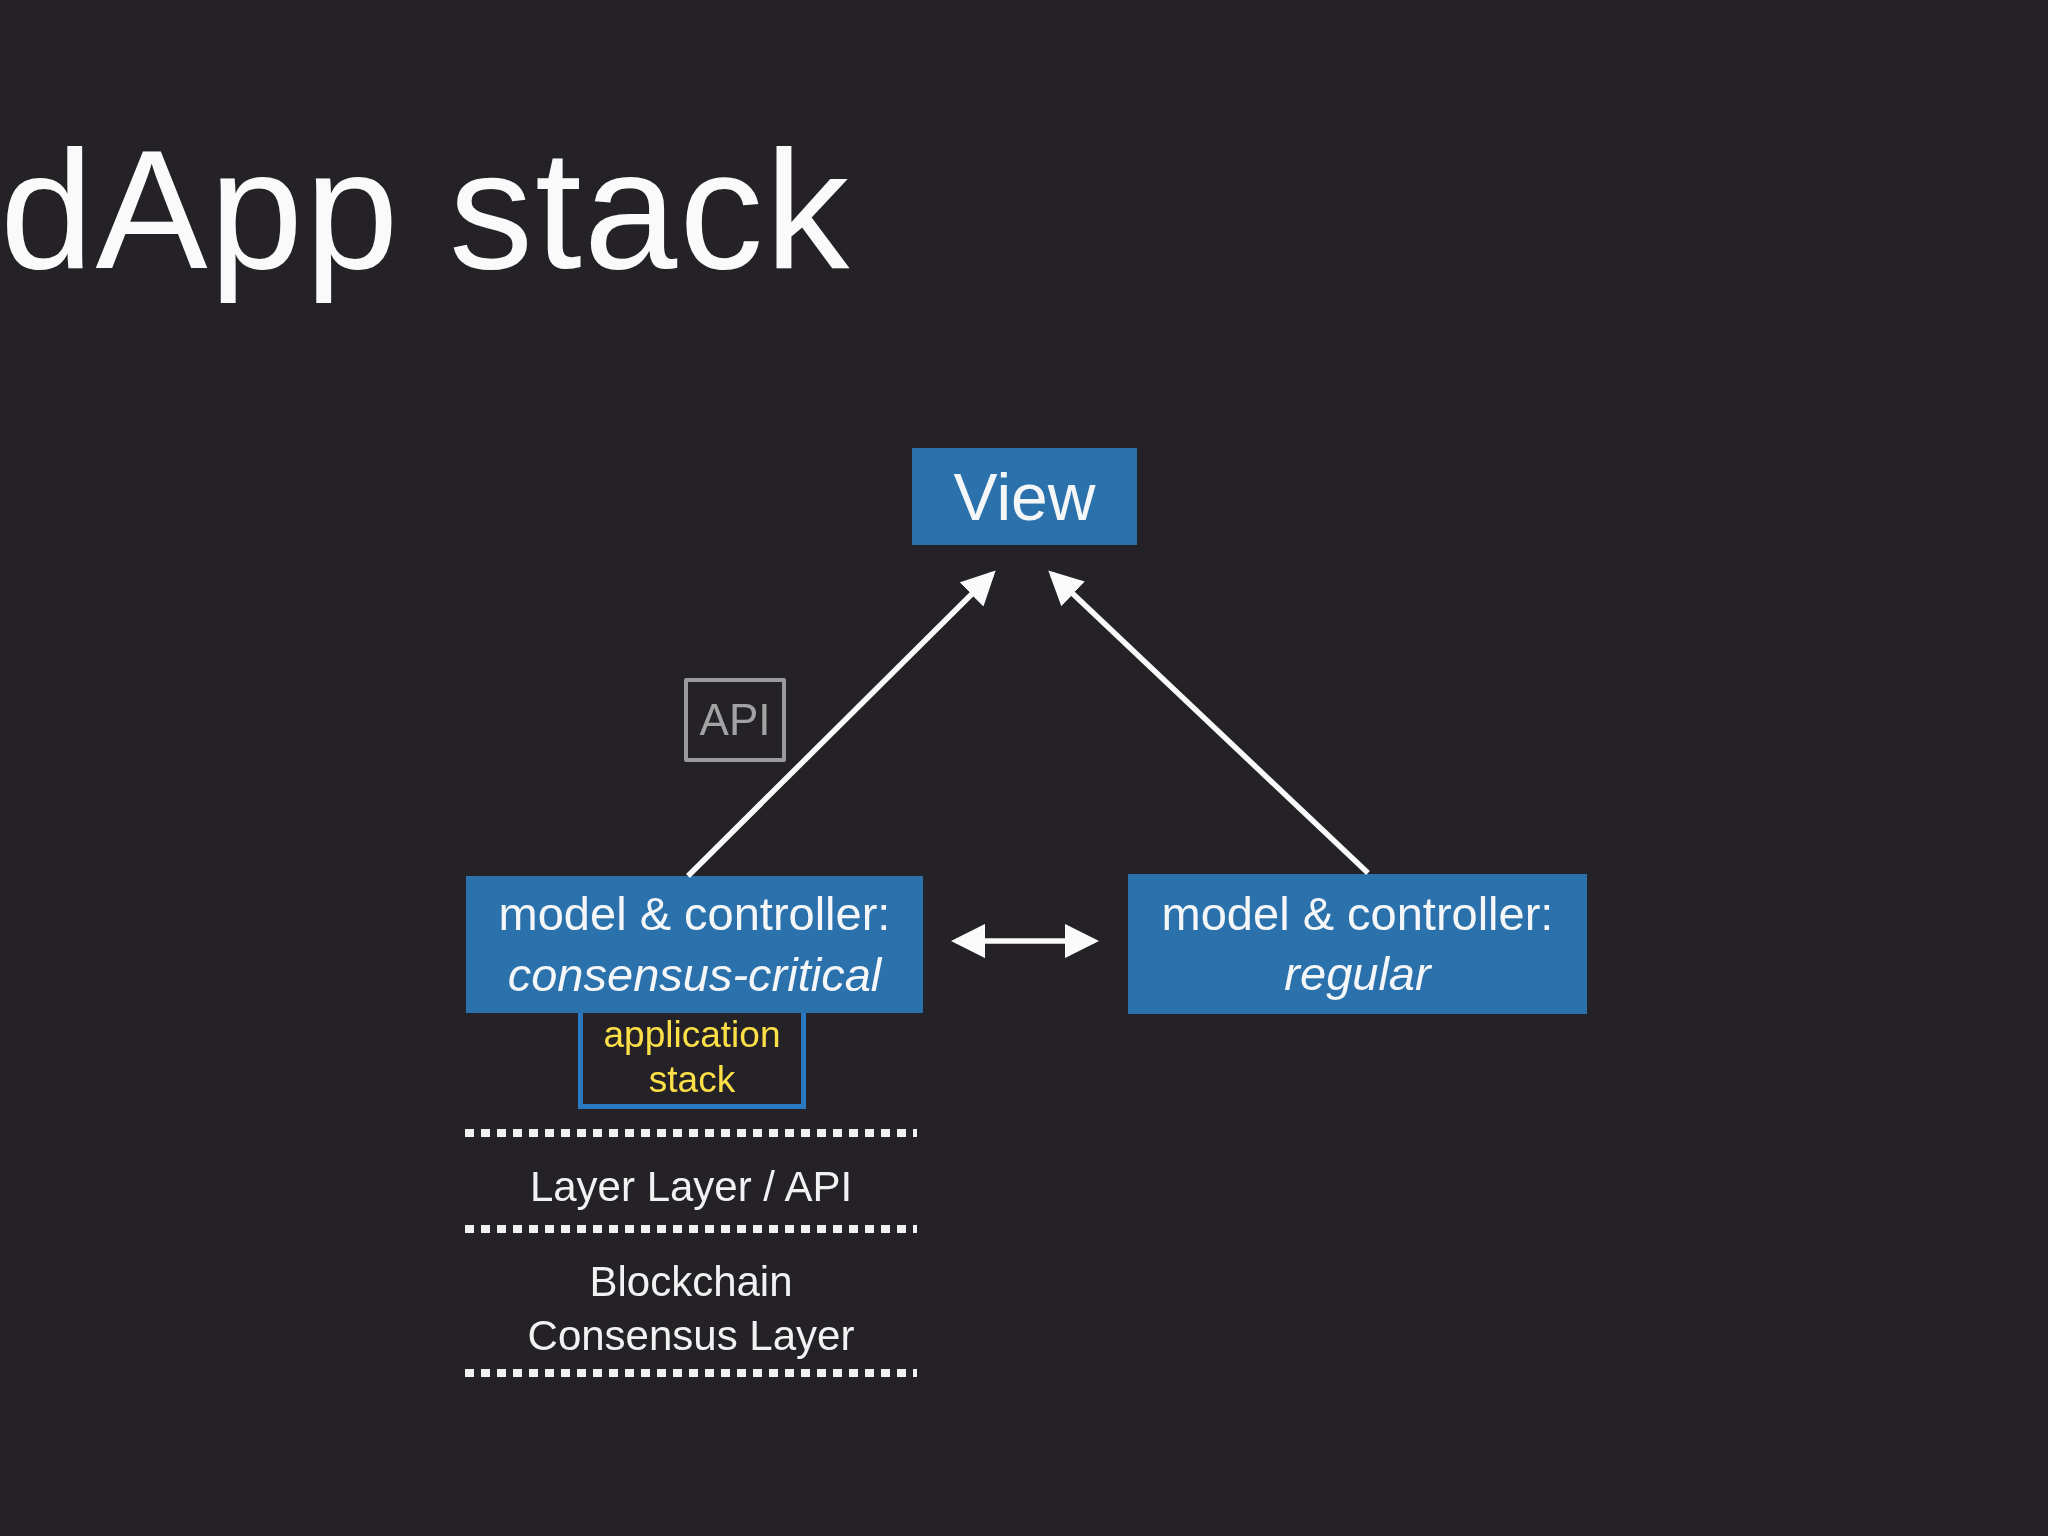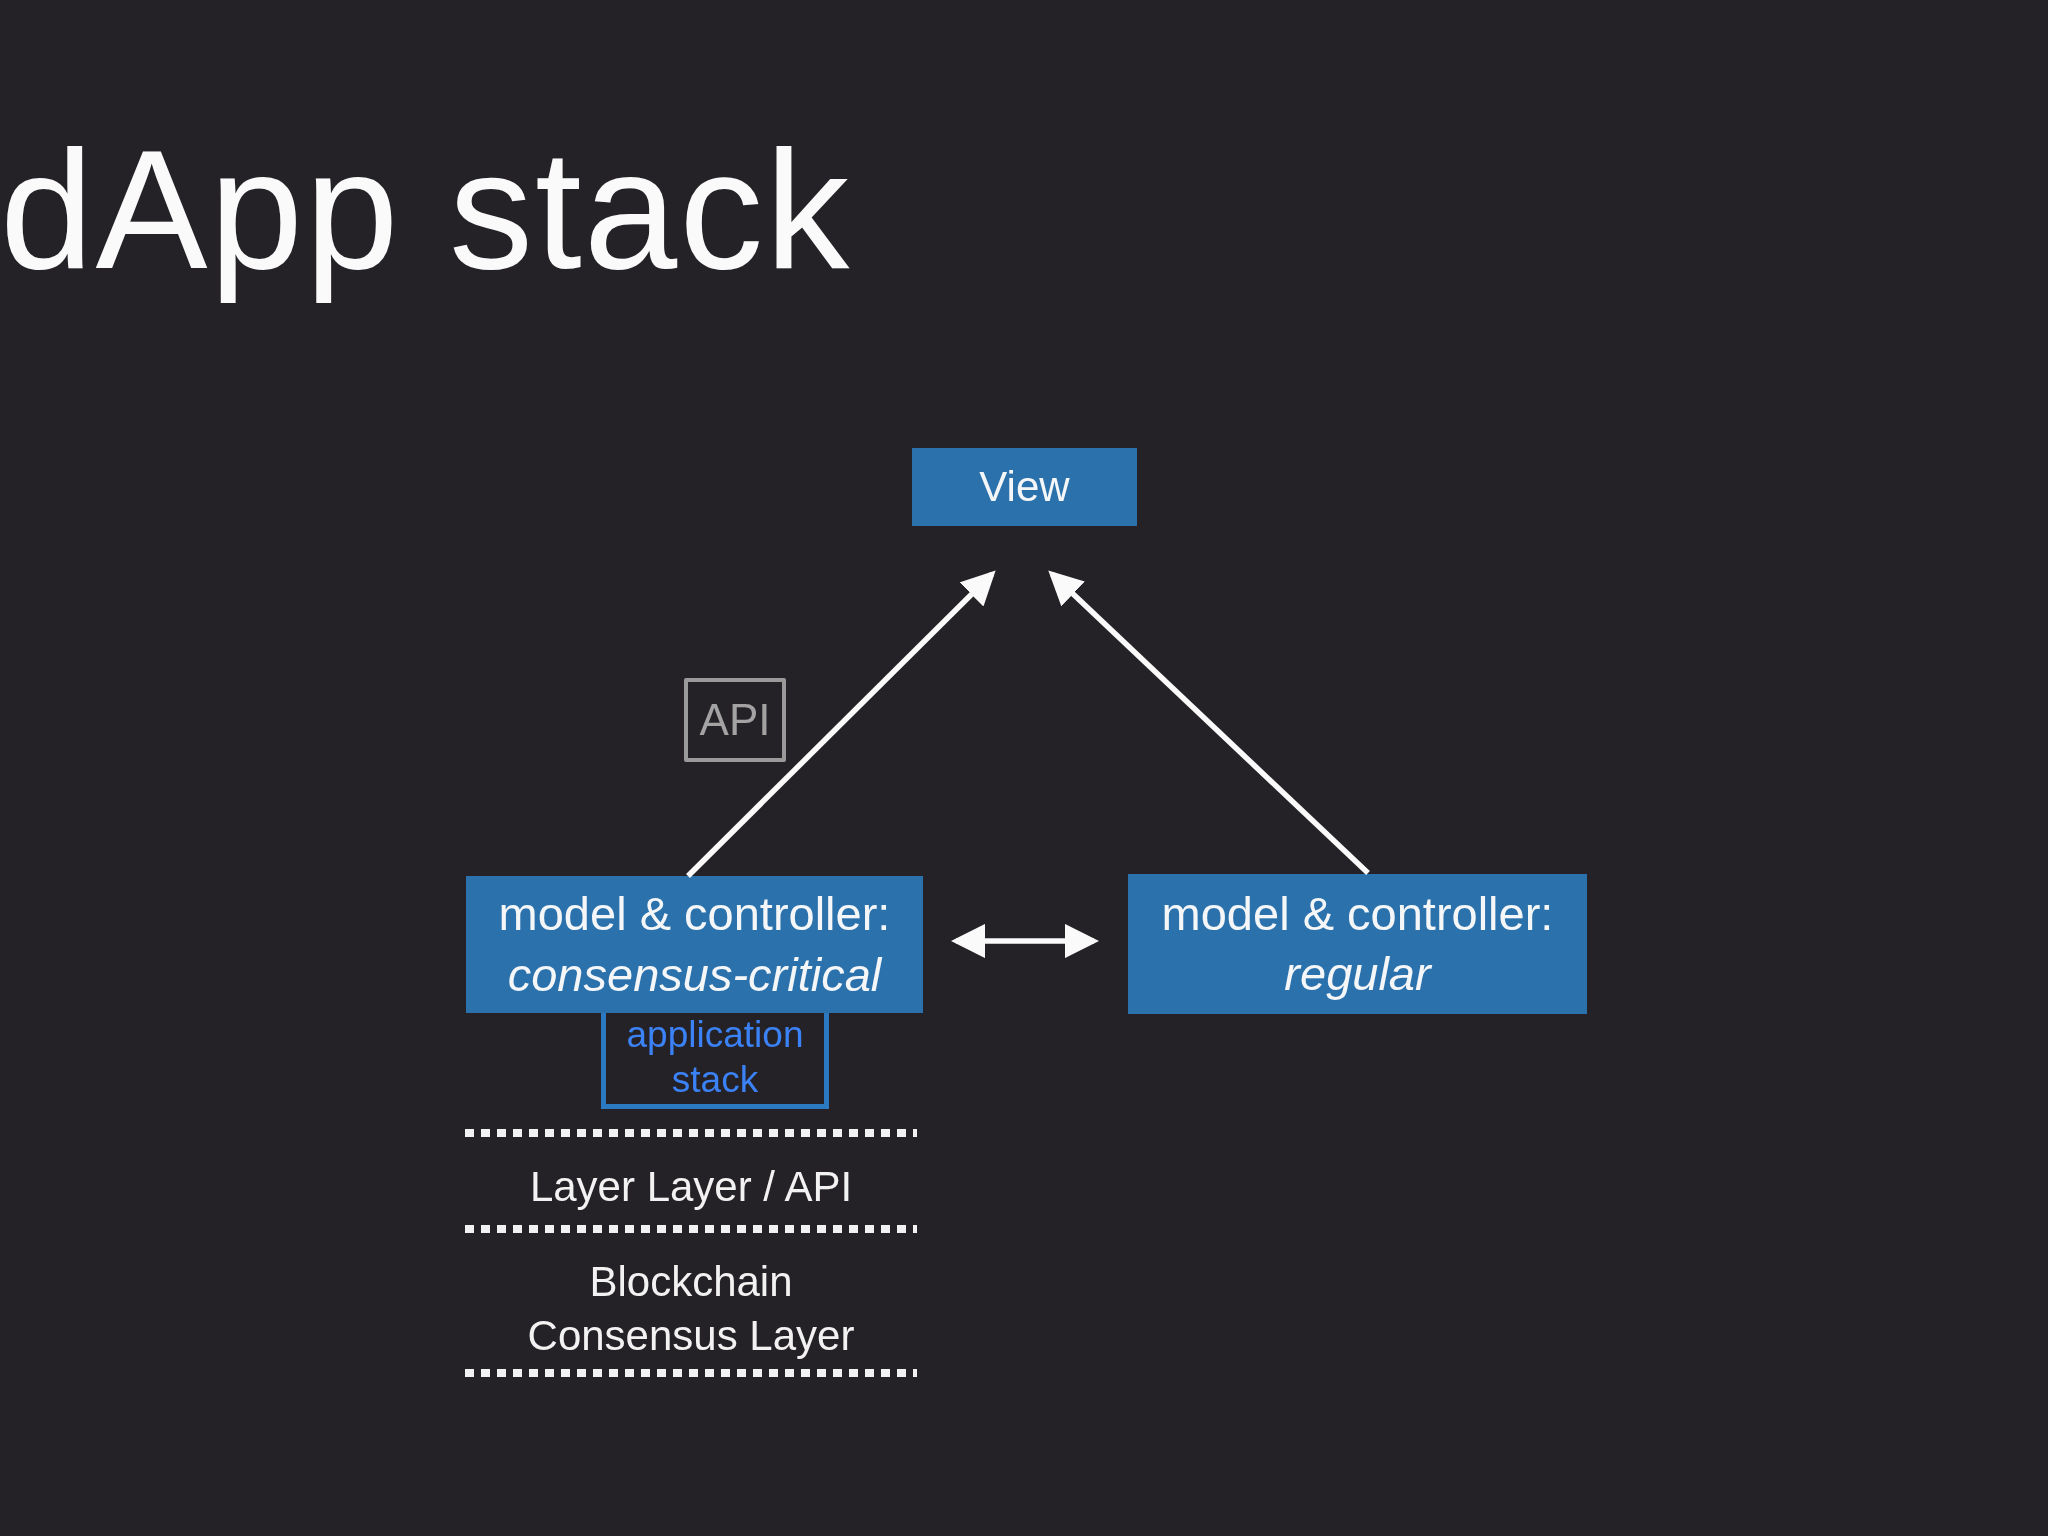--- a/index.html
+++ b/index.html
@@ -35,22 +35,22 @@
     color: #f4f6f8;
     display: flex;
     flex-direction: column;
     align-items: center;
     justify-content: center;
     text-align: center;
     z-index: 2;
   }
   .node-view {
     left: 912px; top: 448px;
-    width: 225px; height: 78px;
-    font-size: 42px;
+    width: 225px; height: 97px;
+    font-size: 66px;
     font-weight: 300;
   }
   .node-mc {
     font-size: 47px;
     font-weight: 300;
     line-height: 1.28;
   }
   .node-mc-left  { left: 466px;  top: 876px; width: 457px; height: 137px; }
   .node-mc-right { left: 1128px; top: 874px; width: 459px; height: 140px; }
   .mc-line2 { font-style: italic; }
@@ -69,31 +69,30 @@
     justify-content: center;
     z-index: 1;
   }
 
   
   .app-logic-box {
     left: 578px; top: 1010px;
     width: 218px; height: 94px;
     border: 5px solid #2b7ac1;
     border-top: none;
-    color: #3b82f6;
+    color: #fde047;
     font-size: 37px;
     font-weight: 300;
     line-height: 1.22;
     display: flex;
     flex-direction: column;
     align-items: center;
     justify-content: center;
     text-align: center;
     z-index: 1;
-    margin-left: 23px;
   }
 
   
   .dotted-line {
     left: 465px;
     width: 452px;
     height: 8px;
     background: repeating-linear-gradient(90deg, #f2f2f2 0px, #f2f2f2 9px, transparent 9px, transparent 16px);
     z-index: 1;
   }

